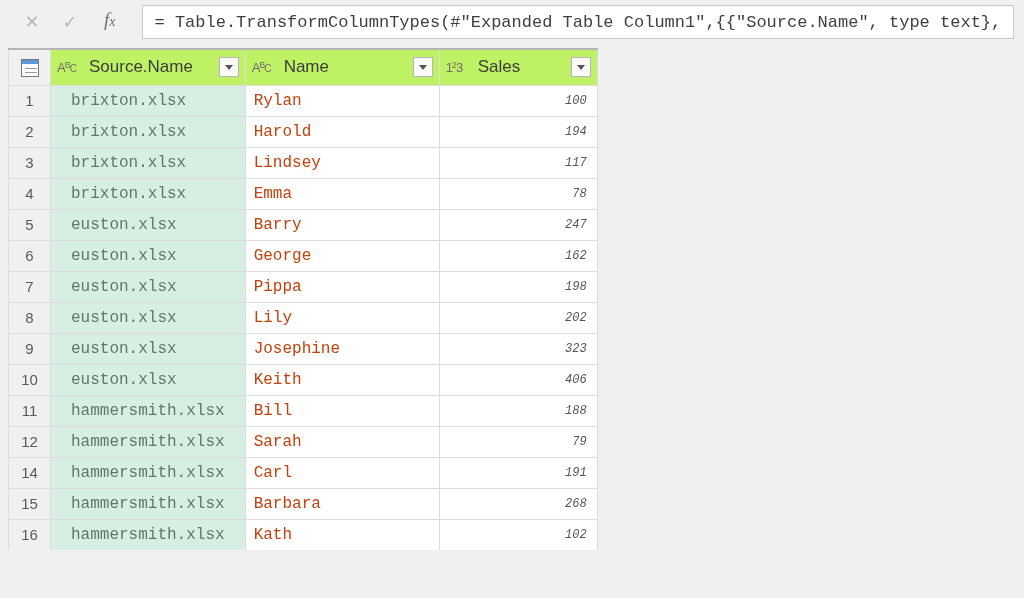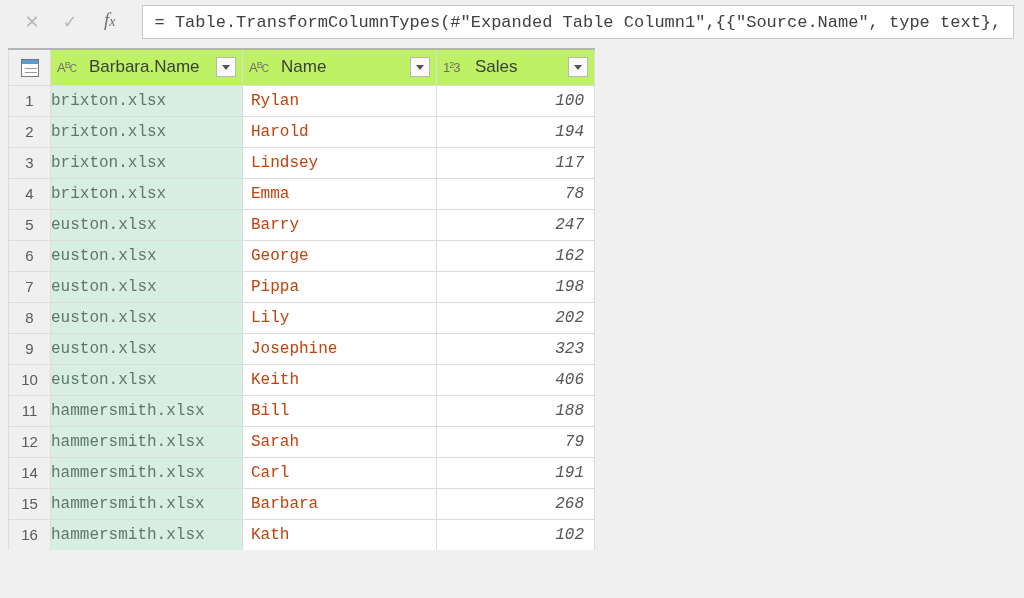--- a/index.html
+++ b/index.html
@@ -141,35 +141,35 @@
   }
   .c-source { width: 192px; }
   .c-name { width: 194px; }
   .c-sales { width: 158px; margin-top: 8px; }
 
   td.cell-source {
     background: #d7efe2;
     font-family: Consolas, "Courier New", monospace;
     color: #5e776d;
     font-size: 16px;
-    padding: 0 0;
+    padding: 0 20px;
     height: 31px;
     margin-top: 43px;
   }
   td.cell-name {
     font-family: Consolas, "Courier New", monospace;
     color: #c2410c;
     font-size: 16px;
     padding: 0 8px;
   }
   td.cell-sales {
     font-family: Consolas, "Courier New", monospace;
     font-style: italic;
     color: #555;
-    font-size: 16px;
+    font-size: 12px;
     text-align: right;
     padding: 0 10px;
   }
   tr.last-visible td { border-bottom: none; }
   tr.last-visible .row-head { border-bottom: none; margin-left: 15px; }
 </style>
 </head>
 <body>
 
 <div class="formula-bar">
@@ -186,21 +186,21 @@
 <div class="grid-area">
 <table>
   <thead>
     <tr>
       <th class="corner-cell">
         <span class="tbl-icon"></span>
       </th>
       <th class="c-source">
         <div class="col-head-inner">
           <span class="type-icon">A<sup>B</sup><sub style="font-size:10px;vertical-align:baseline">C</sub></span>
-          <span class="col-name">Barbara.Name</span>
+          <span class="col-name">Source.Name</span>
           <span class="dropdown-btn">
                 <span class="caret"></span>
               </span>
         </div>
       </th>
       <th class="c-name">
         <div class="col-head-inner">
           <span class="type-icon">A<sup>B</sup><sub style="font-size:10px;vertical-align:baseline">C</sub></span>
           <span class="col-name">Name</span>
           <span class="dropdown-btn">

